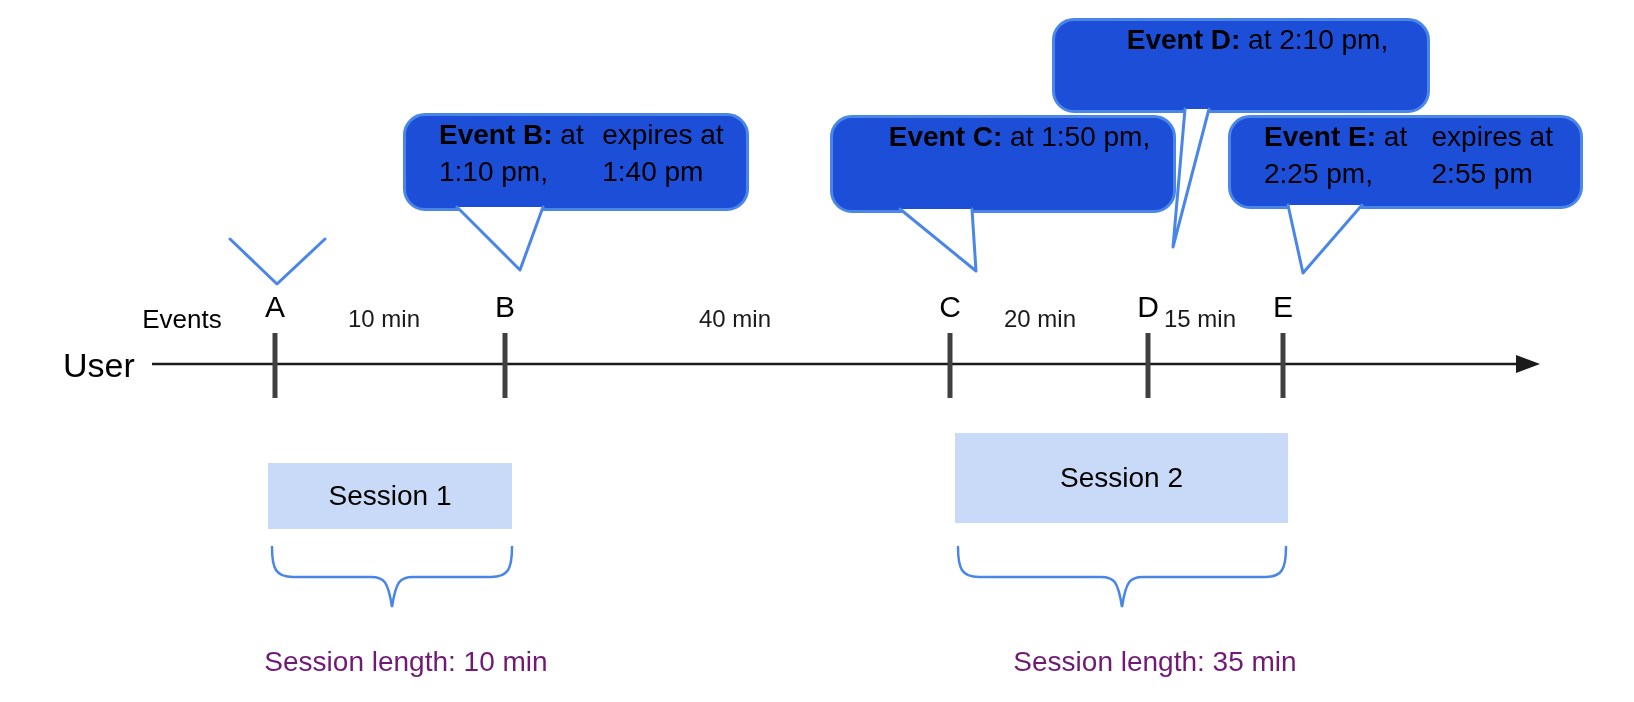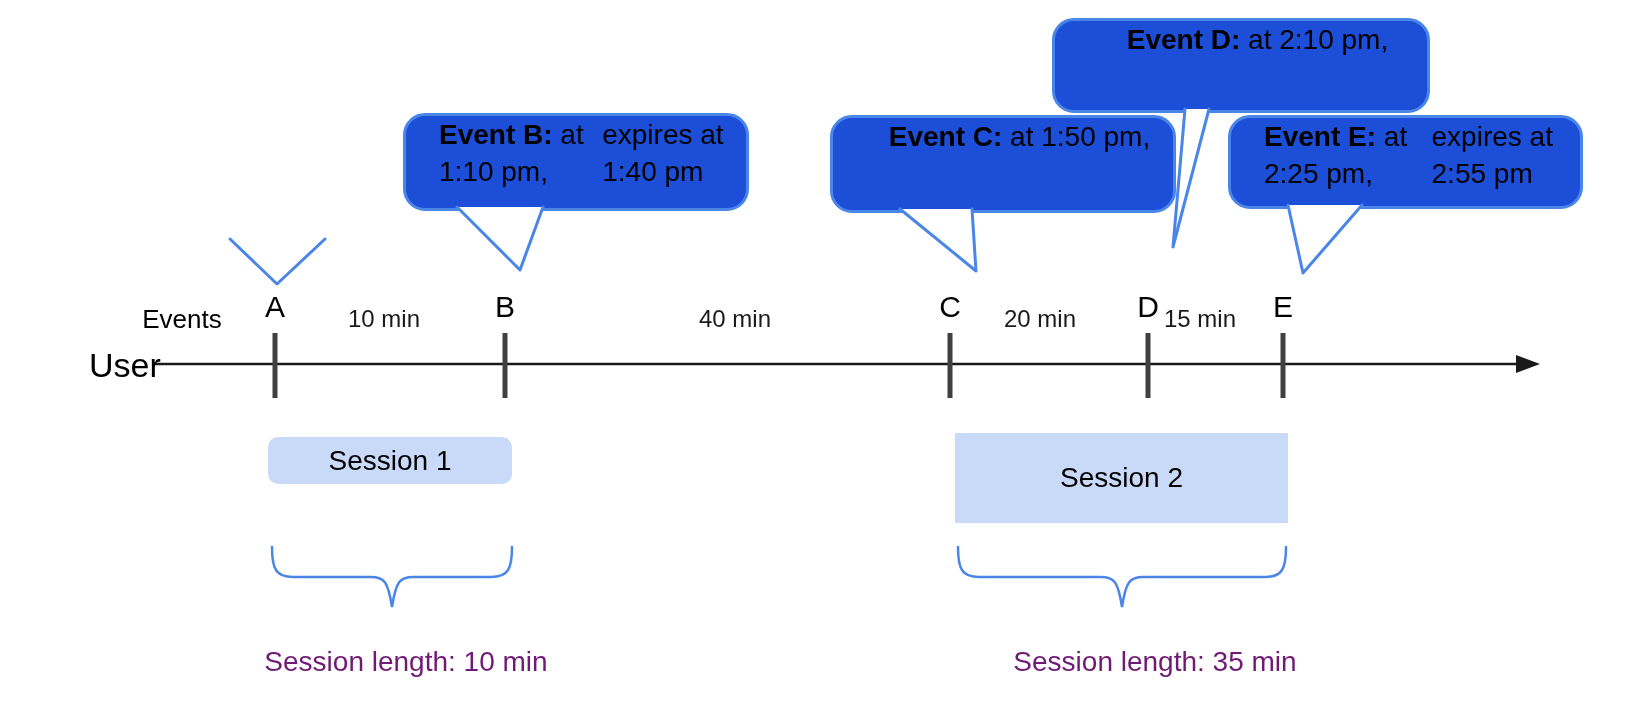--- a/index.html
+++ b/index.html
@@ -28,21 +28,21 @@
   .bubble .b{font-weight:bold;}
   .overlay{
     position:absolute;left:0;top:0;z-index:2;
     pointer-events:none;
   }
   .lbl{position:absolute;white-space:nowrap;}
   .center{transform:translateX(-50%);}
   .event-letter{font-size:30px;top:290px;z-index:3;}
   .interval{font-size:24px;top:305px;color:#1a1a1a;z-index:3;}
   .events-label{font-size:26px;top:304px;z-index:3;}
-  .user-label{font-size:34px;top:346px;left:63px;z-index:3;margin-left:26px;}
+  .user-label{font-size:34px;top:346px;left:63px;z-index:3;}
   .session-box{
     position:absolute;
     background:#c9daf8;
     display:flex;align-items:center;justify-content:center;
     font-size:28px;z-index:1;
   }
   .session-length{font-size:28px;top:646px;color:#701a75;z-index:3;}
 </style>
 </head>
 <body>
@@ -61,21 +61,21 @@
 
   <div class="bubble" style="left:1052px;top:18px;width:378px;height:95px;">
     <div><span class="b">Event D:</span><span> at 2:10 pm,</span></div>
   </div>
 
   <div class="bubble" style="left:1228px;top:115px;width:355px;height:94px;">
     <div><span class="b">Event E:</span><span> at 2:25 pm,</span></div>
     <div>expires at 2:55 pm</div>
   </div>
 
-  <div class="session-box" style="left:268px;top:437px;width:244px;height:47px;border-radius:10px;">
+  <div class="session-box" style="left:268px;top:463px;width:244px;height:66px;">
     <span>Session 1</span>
   </div>
   <div class="session-box" style="left:955px;top:433px;width:333px;height:90px;">
     <span>Session 2</span>
   </div>
 
   <svg class="overlay" width="1634" height="702" viewBox="0 0 1634 702">
 
     <path d="M 230,239 L 277,284 L 325,239" fill="#ffffff" stroke="#4a86e8" stroke-width="3" stroke-linecap="round" stroke-linejoin="round"></path>
     <path d="M 457,207 L 520,270 L 543,207" fill="#ffffff" stroke="#4a86e8" stroke-width="3" stroke-linecap="round" stroke-linejoin="round"></path>

